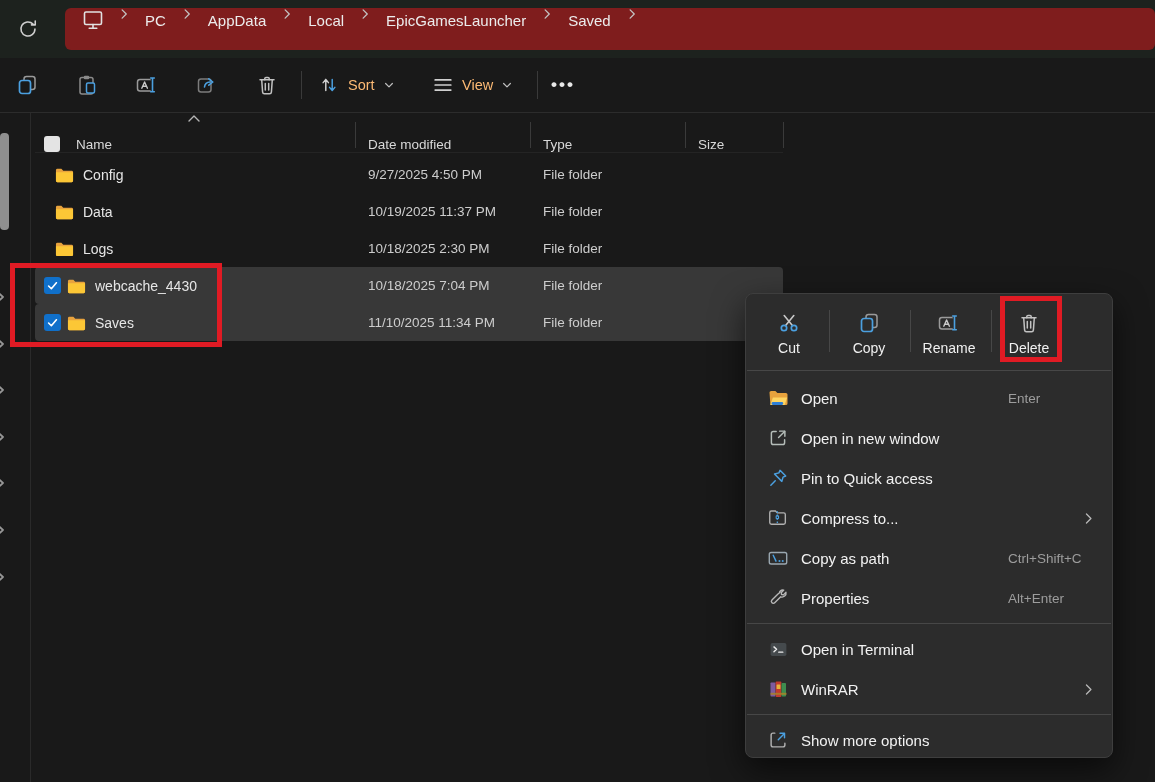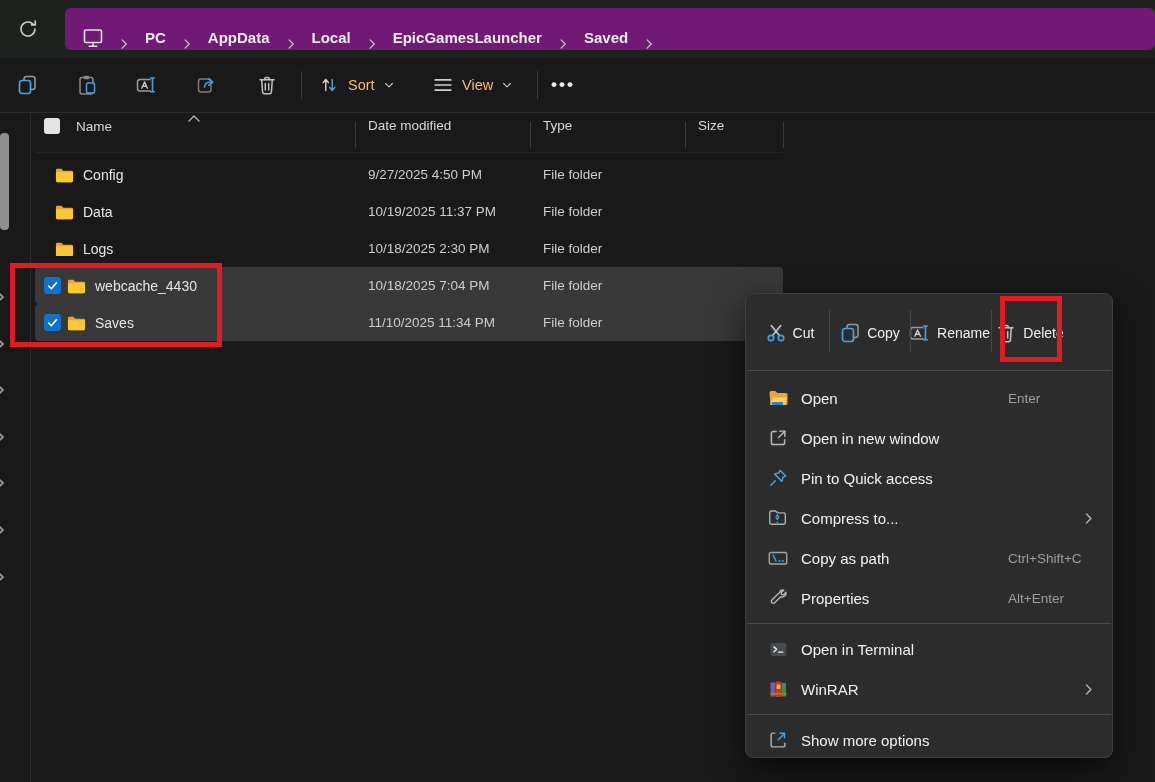--- a/index.html
+++ b/index.html
@@ -2,38 +2,38 @@
 <html style="--accent: #4ba0e0; --checkbox-blue: #1070ca; --folder-front: #fcc736; --folder-back: #e8a33d; --annotation-red: #e01b24;"><head>
 <meta charset="utf-8">
 <style>
   * { box-sizing: border-box; margin: 0; padding: 0; }
   body { background:#111; font-family:"Liberation Sans", sans-serif; }
   .screen{position:relative;width:1155px;height:782px;background:#191919;overflow:hidden;color:#e6e6e6;}
 
   
   .top-chrome{position:absolute;left:0;top:0;width:100%;height:58px;background:#1d221e;}
   .refresh-btn{position:absolute;left:12px;top:13px;width:32px;height:32px;display:flex;align-items:center;justify-content:center;border-radius:4px;}
-  .breadcrumb-bar{position:absolute;left:65px;top:8px;right:0;height:42px;background:#701a75;border-radius:6px;display:flex;align-items:flex-end;padding-left:16px;font-weight:bold;}
+  .breadcrumb-bar{position:absolute;left:65px;top:8px;right:0;height:42px;background:#7f1d1d;border-radius:6px;display:flex;align-items:flex-start;padding-left:16px;}
   .crumb{color:#ececec;font-size:15px;padding:4px 2px;cursor:default;white-space:nowrap;}
   .crumb-chev{margin:0 13px;display:flex;align-items:center;}
 
   
   .toolbar{position:absolute;top:58px;left:0;width:100%;height:55px;background:#191919;border-bottom:1px solid #2c2c2c;}
   .tb-btn{position:absolute;top:9px;width:46px;height:36px;display:flex;align-items:center;justify-content:center;border-radius:4px;}
   .tb-divider{position:absolute;top:13px;width:1px;height:28px;background:#3a3a3a;}
   .tb-group{position:absolute;top:9px;height:36px;display:flex;align-items:center;gap:8px;padding:0 10px;border-radius:4px;color:#fdba74;font-size:14.5px;}
   .tb-more{position:absolute;top:9px;height:36px;width:40px;display:flex;align-items:center;justify-content:center;border-radius:4px;color:#e8e8e8;font-size:17px;font-weight:bold;letter-spacing:2px;}
 
   
   .nav-divider{position:absolute;left:30px;top:113px;bottom:0;width:1px;background:#2a2a2a;}
   .nav-scrollbar{position:absolute;left:0;top:133px;width:9px;height:97px;background:#8f8f8f;border-radius:4px;}
   .tree-chev{position:absolute;left:-8px;width:16px;height:16px;}
 
   
-  .list-header{position:absolute;left:35px;top:118px;height:34px;display:flex;align-items:flex-start;color:#d8d8d8;font-size:13.5px;}
+  .list-header{position:absolute;left:35px;top:118px;height:34px;display:flex;align-items:flex-end;color:#d8d8d8;font-size:13.5px;}
   .hdr-divider{position:absolute;top:122px;width:1px;height:26px;background:#3a3a3a;}
   .hdr-underline{position:absolute;left:35px;top:152px;width:748px;height:1px;background:#242424;}
   .sort-caret{position:absolute;left:187px;top:114px;}
   .col-name{width:320px;display:flex;align-items:center;padding-left:9px;}
   .col-date{width:175px;padding-left:13px;}
   .col-type{width:155px;padding-left:13px;}
   .col-size{width:98px;padding-left:13px;}
   .hdr-label{margin-left:16px;}
 
   .file-row{position:absolute;left:35px;width:748px;height:37px;display:flex;align-items:center;font-size:14px;color:#e6e6e6;border-radius:4px;}
@@ -43,21 +43,21 @@
   .cell-date{width:175px;padding-left:13px;color:#cdcdcd;font-size:13.5px;}
   .cell-type{width:155px;padding-left:13px;color:#cdcdcd;font-size:13.5px;}
   .cell-size{width:98px;padding-left:13px;color:#cdcdcd;font-size:13.5px;}
   .folder-ic{margin-right:9px;flex:none;display:flex;}
   .cb{width:17px;height:17px;border-radius:3px;background:var(--checkbox-blue,#1070ca);display:flex;align-items:center;justify-content:center;margin-right:6px;flex:none;}
   .cb-header{width:16px;height:16px;border-radius:3px;background:#e4e4e4;flex:none;}
 
   
   .context-menu{position:absolute;left:745px;top:293px;width:368px;height:465px;background:#2c2c2c;border:1px solid #3e3e3e;border-radius:8px;box-shadow:0 12px 32px rgba(0,0,0,.6);z-index:10;}
   .qa-row{position:relative;display:flex;padding:7px 0 0 3px;height:71px;}
-  .qa-btn{width:80px;display:flex;flex-direction:row;align-items:center;justify-content:center;gap:5px;color:#f0f0f0;font-size:14px;border-radius:4px;}
+  .qa-btn{width:80px;display:flex;flex-direction:column;align-items:center;justify-content:center;gap:5px;color:#f0f0f0;font-size:14px;border-radius:4px;}
   .qa-sep{position:absolute;top:16px;width:1px;height:42px;background:#474747;}
   .menu-sep{height:1px;background:#474747;margin:5px 1px;}
   .menu-list{padding-top:2px;}
   .menu-item{position:relative;height:40px;display:flex;align-items:center;padding-left:17px;margin:0 4px;color:#f2f2f2;font-size:15px;border-radius:4px;}
   .mi-icon{width:22px;height:22px;margin-right:12px;display:flex;align-items:center;justify-content:center;flex:none;}
   .mi-shortcut{position:absolute;left:258px;color:#9d9d9d;font-size:13.5px;}
   .mi-chevron{position:absolute;left:332px;display:flex;}
 
   
   .toolbar .occ{fill:#191919;}

